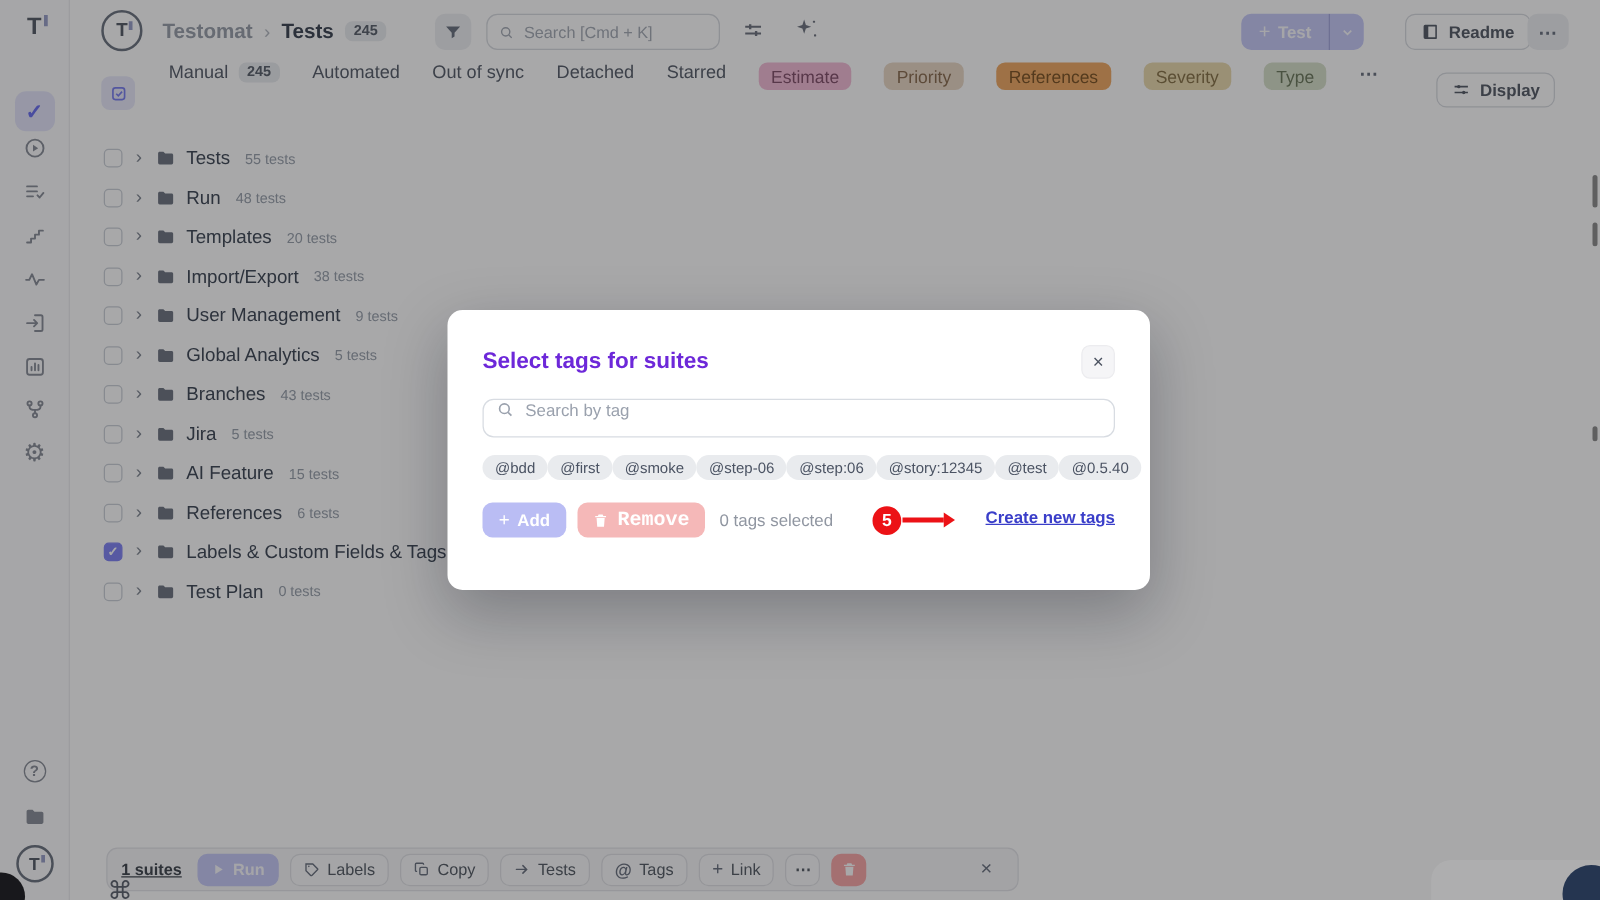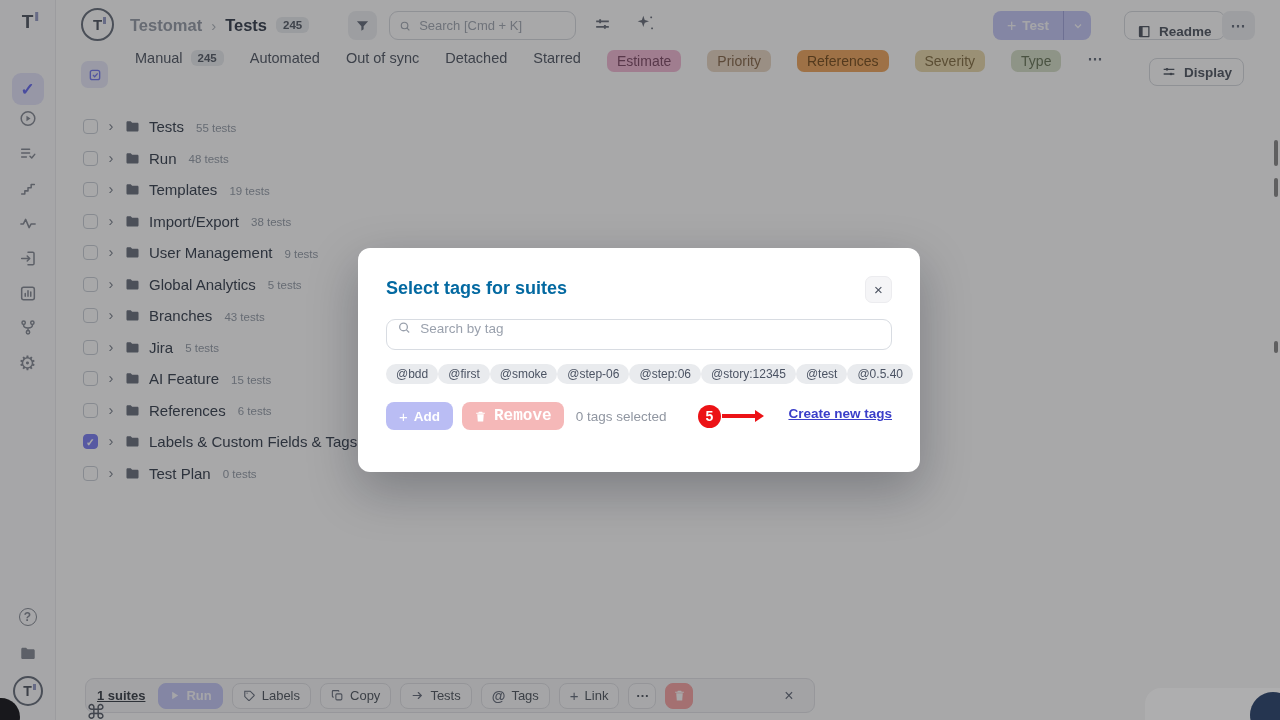--- a/index.html
+++ b/index.html
@@ -27,21 +27,21 @@
   .iconbtn{display:flex;align-items:center;justify-content:center;border-radius:8px;color:#6b7280;box-sizing:border-box;}
   .funnel-btn{position:absolute;left:293px;top:11px;width:29px;height:29px;background:#eef0f3;}
   .hdr-search{position:absolute;left:334px;top:11px;width:187px;height:29px;border:1px solid #d8dbe0;border-radius:9px;display:flex;align-items:center;padding:0 9px;gap:6px;box-sizing:border-box;color:#a6acb6;background:transparent;}
   .hdr-search input{border:none;outline:none;background:transparent;font-size:13px;color:#5a616c;width:100%;font-family:inherit;}
   .hdr-search input::placeholder{color:#a6acb6;}
   .sliders-ic{position:absolute;left:538px;top:15px;color:#6f7580;}
   .spark-ic{position:absolute;left:580px;top:13px;color:#6f7580;position:absolute;}
   .test-btn{position:absolute;left:938px;top:11px;height:29px;display:flex;background:#c7caf8;border-radius:8px;overflow:hidden;color:#fbfbfe;}
   .test-main{display:flex;align-items:center;gap:6px;padding:0 14px;font-size:13.5px;font-weight:600;}
   .test-caret{display:flex;align-items:center;justify-content:center;width:27px;border-left:1px solid rgba(80,84,150,.28);}
-  .readme-btn{position:absolute;left:1069px;top:11px;height:29px;border:1px solid #d8dbe0;border-radius:8px;display:flex;align-items:flex-end;gap:7px;padding:0 12px;font-size:13.5px;font-weight:600;color:#565d68;box-sizing:border-box;background:rgba(255,255,255,.5);}
+  .readme-btn{position:absolute;left:1069px;top:11px;height:29px;border:1px solid #d8dbe0;border-radius:8px;display:flex;align-items:center;gap:7px;padding:0 12px;font-size:13.5px;font-weight:600;color:#565d68;box-sizing:border-box;background:rgba(255,255,255,.5);}
   .hdr-dots{position:absolute;left:1167px;top:11px;width:33px;height:29px;background:#eef0f3;font-size:15px;font-weight:700;letter-spacing:1px;}
 
   
   .filterrow{position:absolute;left:55px;top:50px;right:0;height:43px;}
   .fcheck{position:absolute;left:26px;top:11px;width:27px;height:27px;background:#e9eafb;border-radius:7px;color:#7a7ff0;display:flex;align-items:center;justify-content:center;}
   .ftabs{position:absolute;left:80px;top:0;height:43px;display:flex;align-items:flex-start;gap:26px;}
   .ftab{font-size:14.5px;color:#585f6b;display:flex;align-items:center;gap:8px;cursor:default;}
   .ftab .tcnt{font-size:11.5px;color:#5a616c;background:#eaecef;border-radius:6px;padding:2px 7px;font-weight:600;}
   .pill{border-radius:7px;padding:3px 10px;font-size:14px;}
   .pill.pink{background:#f3bcd7;color:#83506b;}
@@ -78,21 +78,21 @@
   .sbar{position:absolute;width:4px;border-radius:2px;background:#8e8e8e;right:2px;}
 
   
   .dim{position:absolute;inset:0;background:rgba(13,13,16,.36);z-index:50;}
   .widget-br{position:absolute;left:1145px;top:688px;width:160px;height:60px;border-radius:16px;background:rgba(255,255,255,.08);z-index:60;}
   .corner-br{position:absolute;right:-16px;bottom:-18px;width:46px;height:46px;border-radius:50%;background:#253550;z-index:61;}
   .corner-bl{position:absolute;left:-18px;bottom:-16px;width:38px;height:38px;border-radius:50%;background:rgba(5,5,8,.88);z-index:61;}
 
   
   .modal{position:absolute;left:358px;top:248px;width:562px;height:224px;background:#fff;border-radius:12px;z-index:100;box-shadow:0 18px 50px rgba(10,15,30,.28);}
-  .m-title{position:absolute;left:28px;top:30px;font-size:18px;font-weight:700;color:#0369a1;}
+  .m-title{position:absolute;left:28px;top:30px;font-size:18px;font-weight:700;color:#6d28d9;}
   .m-close{position:absolute;right:28px;top:28px;width:27px;height:27px;background:#f5f5f7;border:1px solid #ececef;border-radius:7px;display:flex;align-items:center;justify-content:center;font-size:15px;color:#4b5260;box-sizing:border-box;}
   .m-search{position:absolute;left:28px;right:28px;top:71px;height:31px;border:1px solid #d8dce2;border-radius:9px;display:flex;align-items:flex-start;gap:7px;padding:0 10px;box-sizing:border-box;color:#9aa1ad;}
   .m-search input{border:none;outline:none;background:transparent;font-size:13.5px;width:100%;color:#444;font-family:inherit;}
   .m-search input::placeholder{color:#9aa1ad;}
   .m-tags{position:absolute;left:28px;right:28px;top:116px;display:flex;justify-content:space-between;}
   .tagpill{background:#e9ebee;border-radius:10px;padding:3px 10px;font-size:12px;color:#4b5363;white-space:nowrap;}
   .m-actions{position:absolute;left:28px;right:28px;top:154px;height:28px;display:flex;align-items:center;}
   .m-add{height:28px;border-radius:8px;background:#babdf4;color:#fff;font-size:13.5px;font-weight:600;display:flex;align-items:center;gap:6px;padding:0 13px;box-sizing:border-box;}
   .m-remove{height:28px;border-radius:8px;background:#f5b8b8;color:#fff;font-size:16px;font-weight:600;display:flex;align-items:center;gap:7px;padding:0 12px;margin-left:9px;box-sizing:border-box;font-family:Liberation Mono, monospace;}
   .m-selected{font-size:13.5px;color:#9096a1;margin-left:12px;}
@@ -324,21 +324,21 @@
         </div>
         <div class="trow">
           <span class="cb"></span>
           <span class="tchev">›</span>
           <span class="tfold">
             <svg width="17" height="17" viewBox="0 0 24 24" fill="currentColor">
               <path d="M3.5 6.5c0-1 .8-1.8 1.8-1.8h4.2l2 2h7.2c1 0 1.8.8 1.8 1.8v8.8c0 1-.8 1.8-1.8 1.8H5.3c-1 0-1.8-.8-1.8-1.8V6.5z"></path>
             </svg>
           </span>
           <span class="tname">Templates</span>
-          <span class="tcount">19 tests</span>
+          <span class="tcount">20 tests</span>
         </div>
         <div class="trow">
           <span class="cb"></span>
           <span class="tchev">›</span>
           <span class="tfold">
             <svg width="17" height="17" viewBox="0 0 24 24" fill="currentColor">
               <path d="M3.5 6.5c0-1 .8-1.8 1.8-1.8h4.2l2 2h7.2c1 0 1.8.8 1.8 1.8v8.8c0 1-.8 1.8-1.8 1.8H5.3c-1 0-1.8-.8-1.8-1.8V6.5z"></path>
             </svg>
           </span>
           <span class="tname">Import/Export</span>

